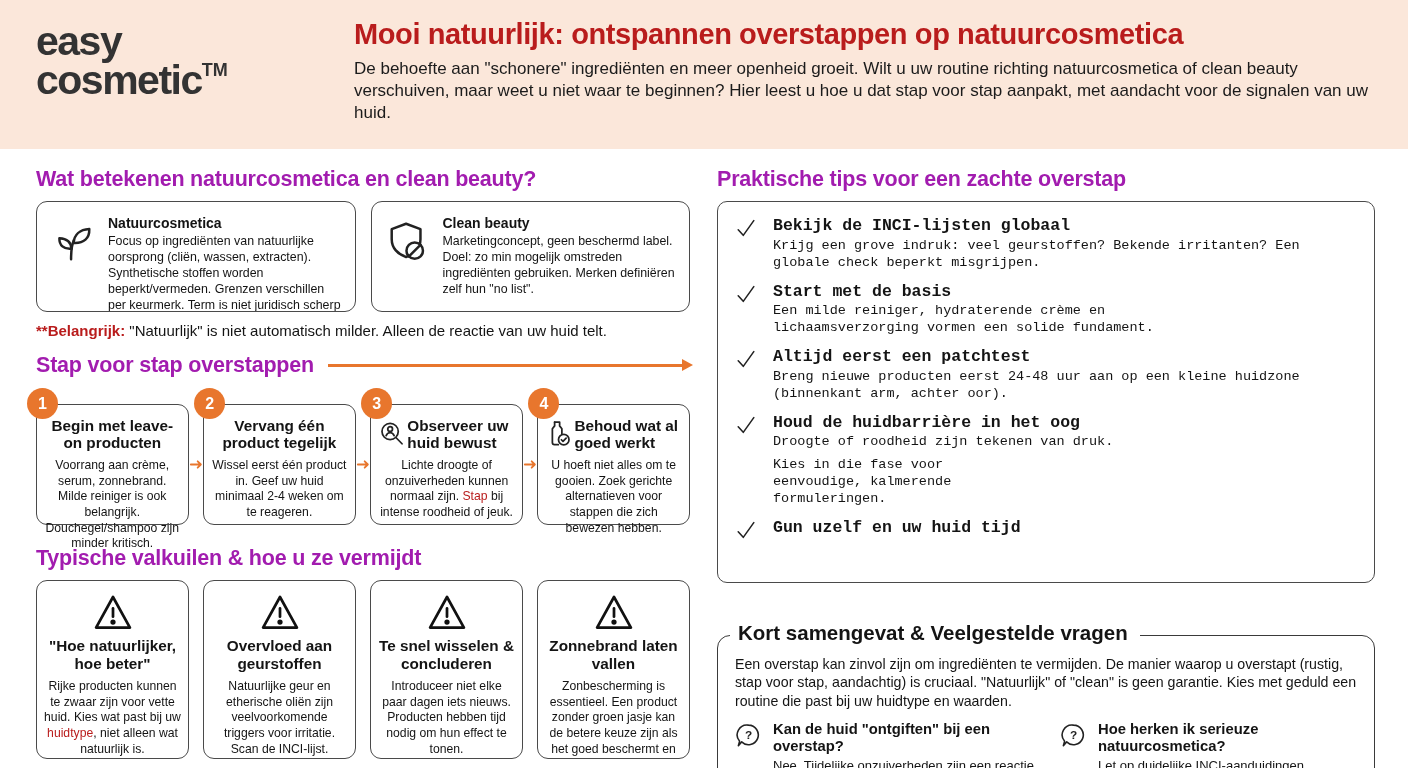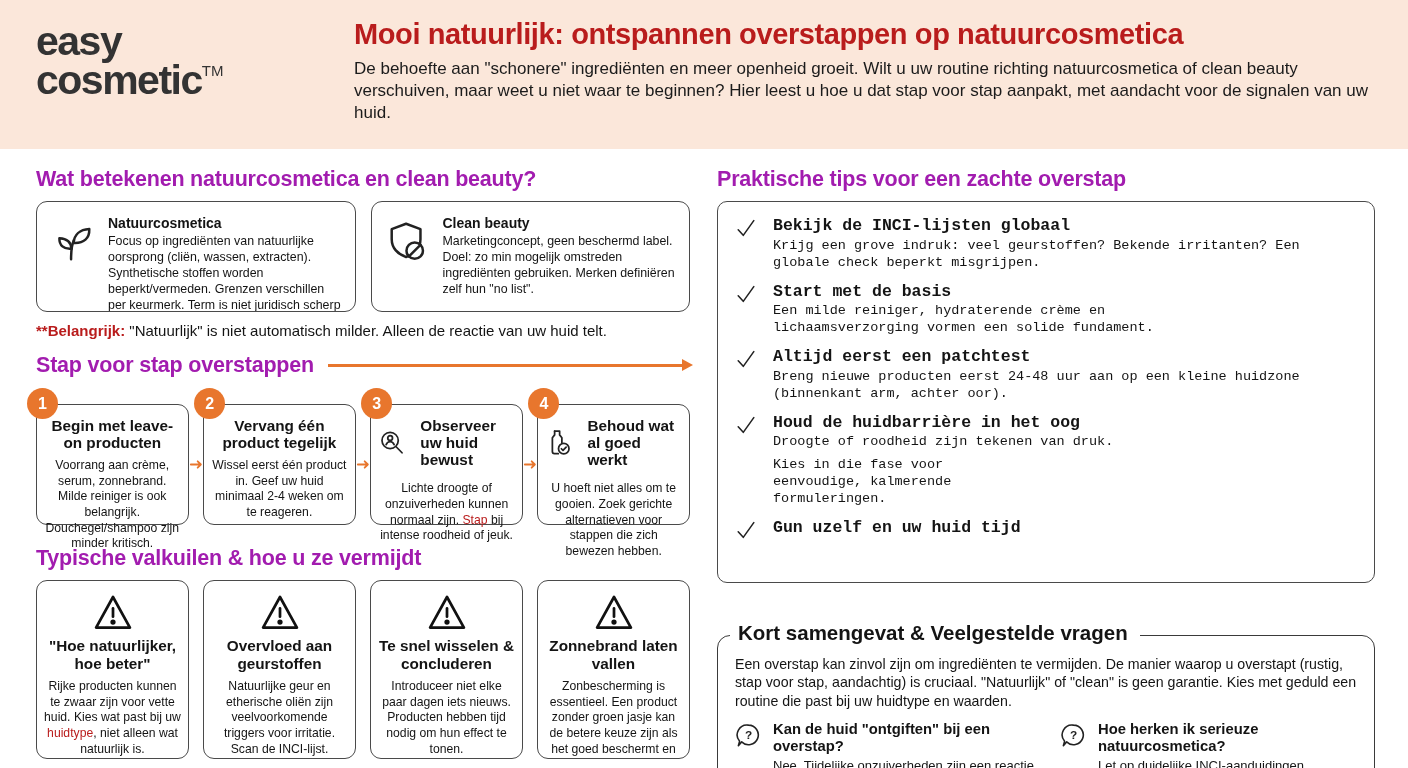--- a/index.html
+++ b/index.html
@@ -9,21 +9,21 @@
     background:#ffffff; color:#141414;
     font-family:"Liberation Sans", sans-serif;
   }
   
   .header {
     height:149px; background:#fbe7da; display:flex; align-items:flex-start;
     padding:16px 30px 0 36px;
   }
   .logo { width:318px; font-size:41px; font-weight:800; line-height:0.95;
           color:#333333; letter-spacing:-1.5px; padding-top:6px; }
-  .logo sup { font-size:15px; font-weight:400; letter-spacing:0; vertical-align:18px; }
+  .logo sup { font-size:18px; font-weight:700; letter-spacing:0; vertical-align:18px; }
   .header-text { flex:1; padding-top:2px; }
   .header-title { font-size:29px; font-weight:800; letter-spacing:-0.4px; margin-bottom:7px; color:#b91c1c; }
   .header-sub { font-size:17px; line-height:1.3; font-weight:500; max-width:1030px; color:#1b1b1b; }
 
   
   .main { display:flex; gap:27px; padding:18px 33px 0 36px; }
   .left-col { width:654px; }
   .right-col { width:658px; }
   h2.sec { font-size:21.5px; font-weight:800; letter-spacing:-0.2px; margin-bottom:9px; color:#a21caf; }
 
@@ -44,21 +44,21 @@
   .arrow-line { flex:1; height:2.5px; background:#e8762d; position:relative; margin-right:6px; }
   .arrow-line::after { content:""; position:absolute; right:-9px; top:-5.5px;
       border-left:11px solid #e8762d; border-top:6.5px solid transparent; border-bottom:6.5px solid transparent; }
   .steps-row { display:flex; align-items:stretch; }
   .step-card { position:relative; width:153px; height:121px; border:1.4px solid #4a4a4a;
                border-radius:11px; padding:12px 6px 6px; text-align:center; background:#fff; }
   .step-num { position:absolute; top:-17px; left:-10px; width:31px; height:31px; border-radius:50%;
               background:#e8762d; color:#fff; font-weight:800; font-size:16px;
               display:flex; align-items:center; justify-content:center; }
   .step-title { font-size:15.3px; font-weight:800; line-height:1.12; margin-bottom:7px; }
-  .step-title-row { display:flex; align-items:center; justify-content:center; gap:13px; margin-bottom:13px; }
+  .step-title-row { display:flex; align-items:center; justify-content:center; gap:0; margin-bottom:7px; }
   .step-title-row .t { font-size:15.3px; font-weight:800; line-height:1.12; text-align:left; }
   .step-body { font-size:12.2px; line-height:1.28; }
   .step-gap { width:14.6px; display:flex; align-items:center; justify-content:center; }
 
   
   .pitfalls { margin-top:21px; }
   .pit-row { display:flex; gap:14px; }
   .pit-card { flex:1; height:179px; border:1.4px solid #4a4a4a; border-radius:11px;
               padding:12px 7px 6px; text-align:center; overflow:hidden; }
   .pit-title { font-size:15.3px; font-weight:800; line-height:1.15; margin:4px 0 7px; }

